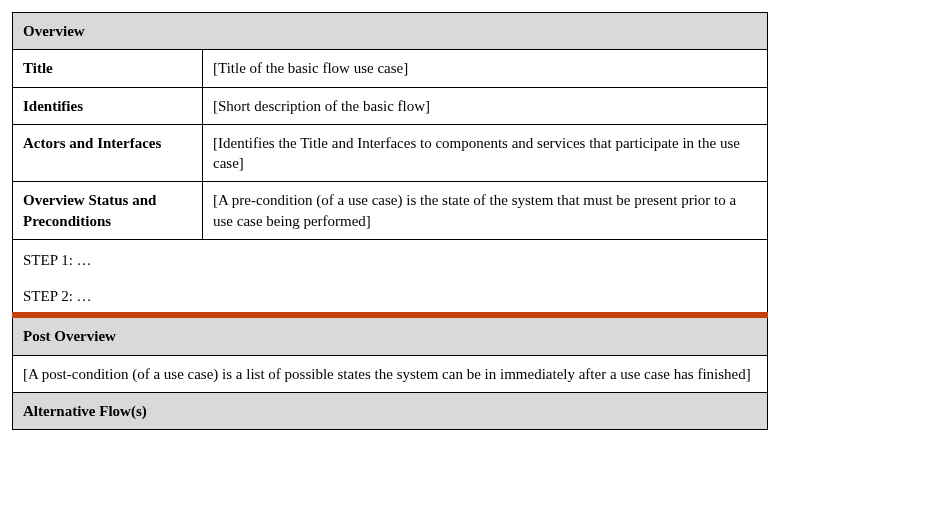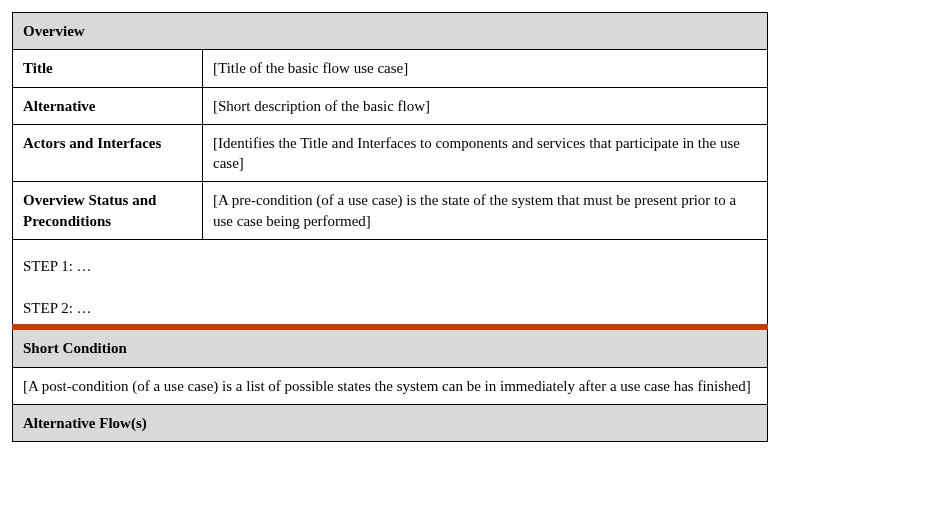--- a/index.html
+++ b/index.html
@@ -25,21 +25,21 @@
       background-color: #d9d9d9;
       font-weight: bold;
     }
     td.label-cell {
       font-weight: bold;
       width: 190px;
     }
     td.step-cell {
       border-top: none;
       border-bottom: none;
-      padding-top: 16px;
+      padding-top: 10px;
       padding-bottom: 6px;
     }
     td.step-cell.first-step {
       border-top: 1px solid #000;
     }
     td.step-cell.last-step {
       border-bottom: 6px solid #c2410c;
     }
   </style>
 </head>
@@ -52,39 +52,39 @@
   </colgroup>
   <tbody>
     <tr>
       <td class="section-header" colspan="2">Overview</td>
     </tr>
     <tr>
       <td class="label-cell">Title</td>
       <td>[Title of the basic flow use case]</td>
     </tr>
     <tr>
-      <td class="label-cell">Alternative</td>
+      <td class="label-cell">Identifies</td>
       <td>[Short description of the basic flow]</td>
     </tr>
     <tr>
       <td class="label-cell">Actors and Interfaces</td>
       <td>[Identifies the Title and Interfaces to components and services that participate in the use case]</td>
     </tr>
     <tr>
       <td class="label-cell">Overview Status and Preconditions</td>
       <td>[A pre-condition (of a use case) is the state of the system that must be present prior to a use case being performed]</td>
     </tr>
     <tr>
       <td class="step-cell first-step" colspan="2">STEP 1: …</td>
     </tr>
     <tr>
       <td class="step-cell last-step" colspan="2">STEP 2: …</td>
     </tr>
     <tr>
-      <td class="section-header" colspan="2">Short Condition</td>
+      <td class="section-header" colspan="2">Post Overview</td>
     </tr>
     <tr>
       <td colspan="2">[A post-condition (of a use case) is a list of possible states the system can be in immediately after a use case has finished]</td>
     </tr>
     <tr>
       <td class="section-header" colspan="2">Alternative Flow(s)</td>
     </tr>
   </tbody>
 </table>
 

